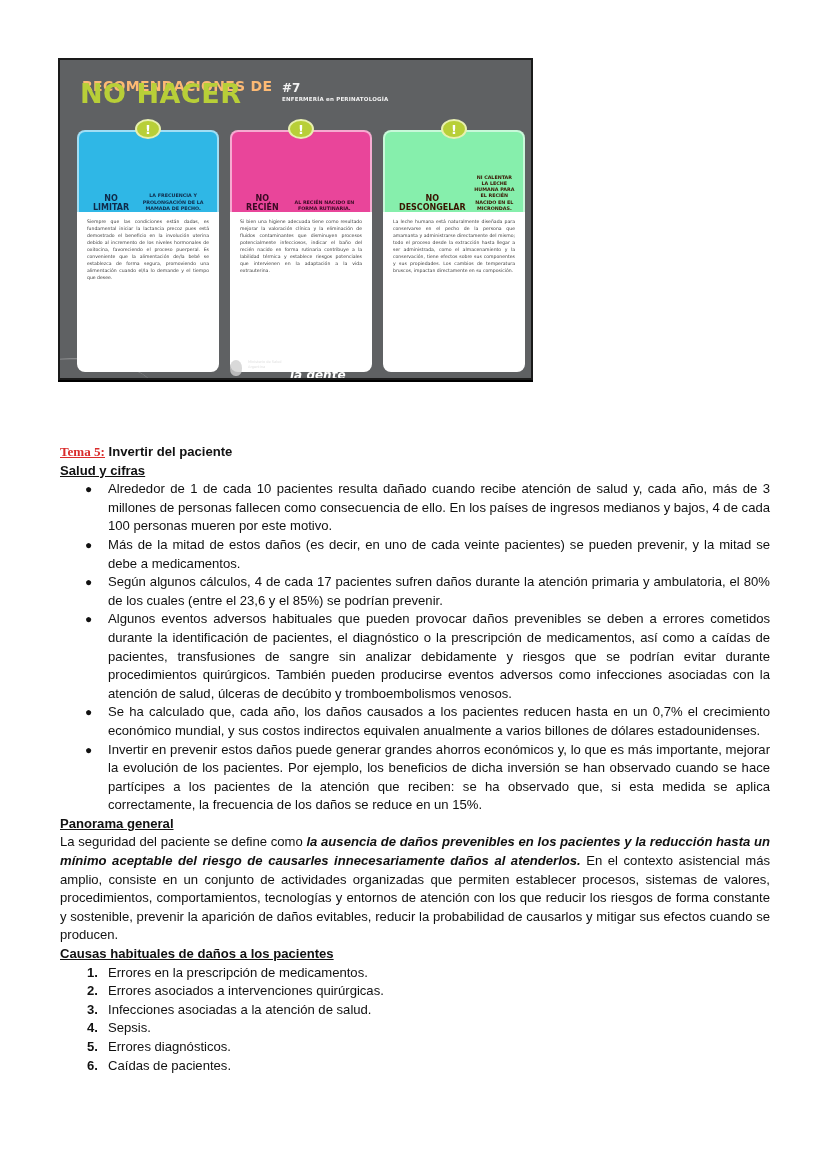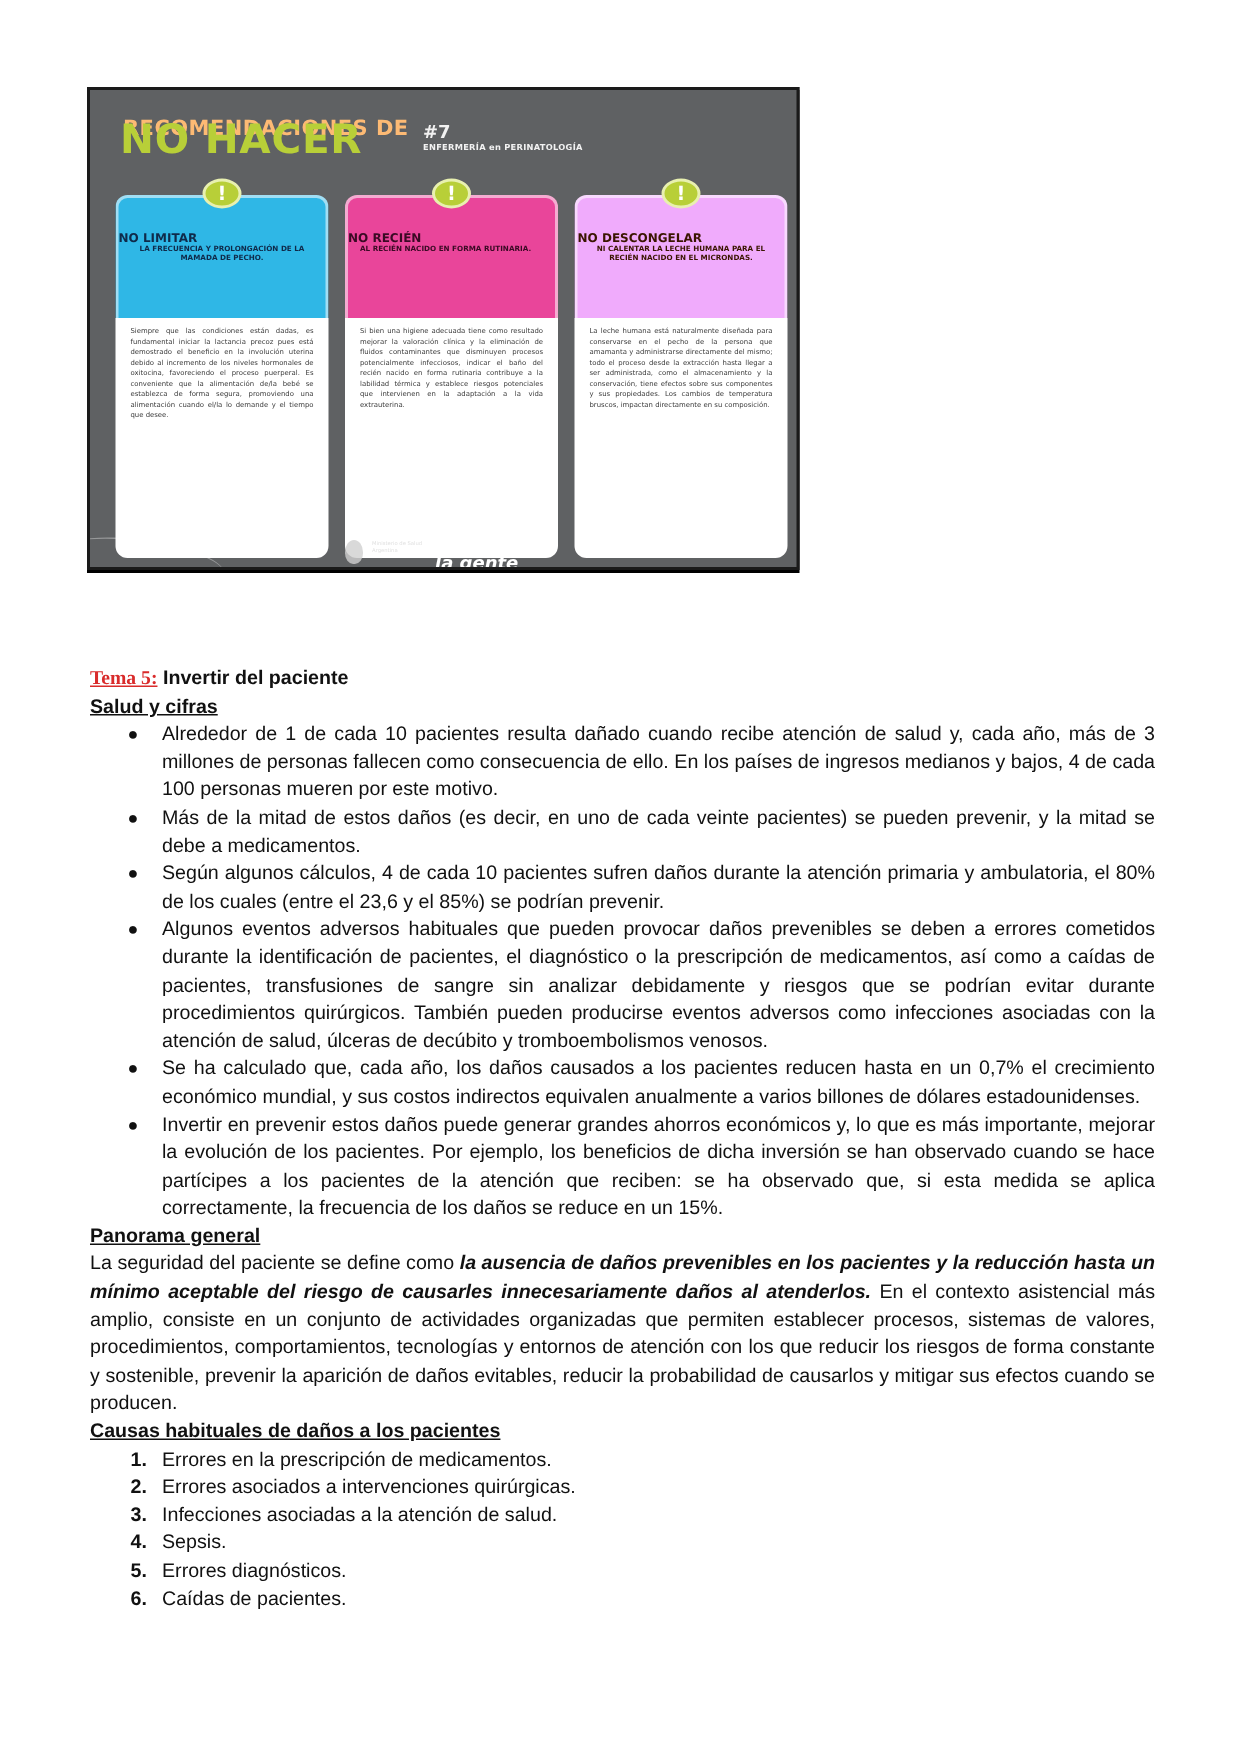--- a/index.html
+++ b/index.html
@@ -28,21 +28,21 @@
     position: absolute; left: 222px; top: 36px; color: #f2f2f2;
     font-family: "DejaVu Sans", sans-serif; font-weight: bold; font-size: 5.5px; letter-spacing: 0.2px;
   }
 
   .card {
     position: absolute; top: 70px; width: 142px; height: 240px;
     border-radius: 8px; overflow: visible;
   }
   .card-head {
     height: 82px; border-radius: 8px 8px 0 0; border: 2px solid rgba(255,255,255,0.55); border-bottom: none;
-    display: flex; flex-direction: column; align-items: flex-start; justify-content: flex-start; padding-top: 22px; text-align: center;
+    display: flex; flex-direction: row; align-items: flex-end; justify-content: flex-start; padding-top: 22px; text-align: center; padding-left: 14px;
   }
   .card-head .h-main {
     font-family: "DejaVu Sans", sans-serif; font-weight: bold; font-size: 8px; line-height: 9px;
   }
   .card-head .h-sub {
     font-family: "DejaVu Sans", sans-serif; font-weight: bold; font-size: 4.8px; line-height: 6.2px; margin-top: 1px; padding: 0 8px;
   }
   .card-body {
     background: #ffffff; height: 160px; border-radius: 0 0 8px 8px;
     padding: 6px 10px; font-family: "DejaVu Sans", sans-serif; font-size: 4.6px; line-height: 7px; color: #3a3a3a; text-align: justify;
@@ -51,21 +51,21 @@
     position: absolute; top: -11px; left: 50%; transform: translateX(-50%);
     width: 26px; height: 20px; border-radius: 50%; background: #b8cf38;
     border: 2px solid #e8f0b0; display: flex; align-items: center; justify-content: center;
     color: #ffffff; font-weight: bold; font-size: 13px; font-family: "DejaVu Sans", sans-serif;
   }
   .card-blue { left: 17px; }
   .card-blue .card-head { background: #2fb7e6; color: #0f2a4a; }
   .card-pink { left: 170px; }
   .card-pink .card-head { background: #e9459a; color: #3a0a24; }
   .card-orange { left: 323px; }
-  .card-orange .card-head { background: #f0abfc; color: #3a1500; }
+  .card-orange .card-head { background: #86efac; color: #3a1500; }
 
   .poster-footer {
     position: absolute; left: 170px; top: 300px; display: flex; align-items: flex-start; gap: 6px;
   }
   .crest {
     width: 12px; height: 16px; border-radius: 50% 50% 45% 45%; background: #d0d0d0; opacity: 0.8;
   }
   .ministry {
     font-size: 3.5px; line-height: 5px; color: #e0e0e0; font-family: "DejaVu Sans", sans-serif; width: 36px;
   }
@@ -147,21 +147,21 @@
 
 <div class="doc">
   <p class="topic-line">
     <span class="topic-label">Tema 5:</span><span> Invertir del paciente</span>
   </p>
 
   <div class="section-heading">Salud y cifras</div>
   <ul class="bullets">
     <li><span class="bullet-dot">●</span><span>Alrededor de 1 de cada 10 pacientes resulta dañado cuando recibe atención de salud y, cada año, más de 3 millones de personas fallecen como consecuencia de ello. En los países de ingresos medianos y bajos, 4 de cada 100 personas mueren por este motivo.</span></li>
     <li><span class="bullet-dot">●</span><span>Más de la mitad de estos daños (es decir, en uno de cada veinte pacientes) se pueden prevenir, y la mitad se debe a medicamentos.</span></li>
-    <li><span class="bullet-dot">●</span><span>Según algunos cálculos, 4 de cada 10 pacientes sufren daños durante la atención primaria y ambulatoria, el 80% de los cuales (entre el 23,6 y el 85%) se podrían prevenir.</span></li>
+    <li><span class="bullet-dot">●</span><span>Según algunos cálculos, 4 de cada 17 pacientes sufren daños durante la atención primaria y ambulatoria, el 80% de los cuales (entre el 23,6 y el 85%) se podrían prevenir.</span></li>
     <li><span class="bullet-dot">●</span><span>Algunos eventos adversos habituales que pueden provocar daños prevenibles se deben a errores cometidos durante la identificación de pacientes, el diagnóstico o la prescripción de medicamentos, así como a caídas de pacientes, transfusiones de sangre sin analizar debidamente y riesgos que se podrían evitar durante procedimientos quirúrgicos. También pueden producirse eventos adversos como infecciones asociadas con la atención de salud, úlceras de decúbito y tromboembolismos venosos.</span></li>
     <li><span class="bullet-dot">●</span><span>Se ha calculado que, cada año, los daños causados a los pacientes reducen hasta en un 0,7% el crecimiento económico mundial, y sus costos indirectos equivalen anualmente a varios billones de dólares estadounidenses.</span></li>
     <li><span class="bullet-dot">●</span><span>Invertir en prevenir estos daños puede generar grandes ahorros económicos y, lo que es más importante, mejorar la evolución de los pacientes. Por ejemplo, los beneficios de dicha inversión se han observado cuando se hace partícipes a los pacientes de la atención que reciben: se ha observado que, si esta medida se aplica correctamente, la frecuencia de los daños se reduce en un 15%.</span></li>
   </ul>
 
   <div class="section-heading">Panorama general</div>
   <p>
     <span>La seguridad del paciente se define como </span><span class="emph">la ausencia de daños prevenibles en los pacientes y la reducción hasta un mínimo aceptable del riesgo de causarles innecesariamente daños al atenderlos.</span><span> En el contexto asistencial más amplio, consiste en un conjunto de actividades organizadas que permiten establecer procesos, sistemas de valores, procedimientos, comportamientos, tecnologías y entornos de atención con los que reducir los riesgos de forma constante y sostenible, prevenir la aparición de daños evitables, reducir la probabilidad de causarlos y mitigar sus efectos cuando se producen.</span>
   </p>
 

